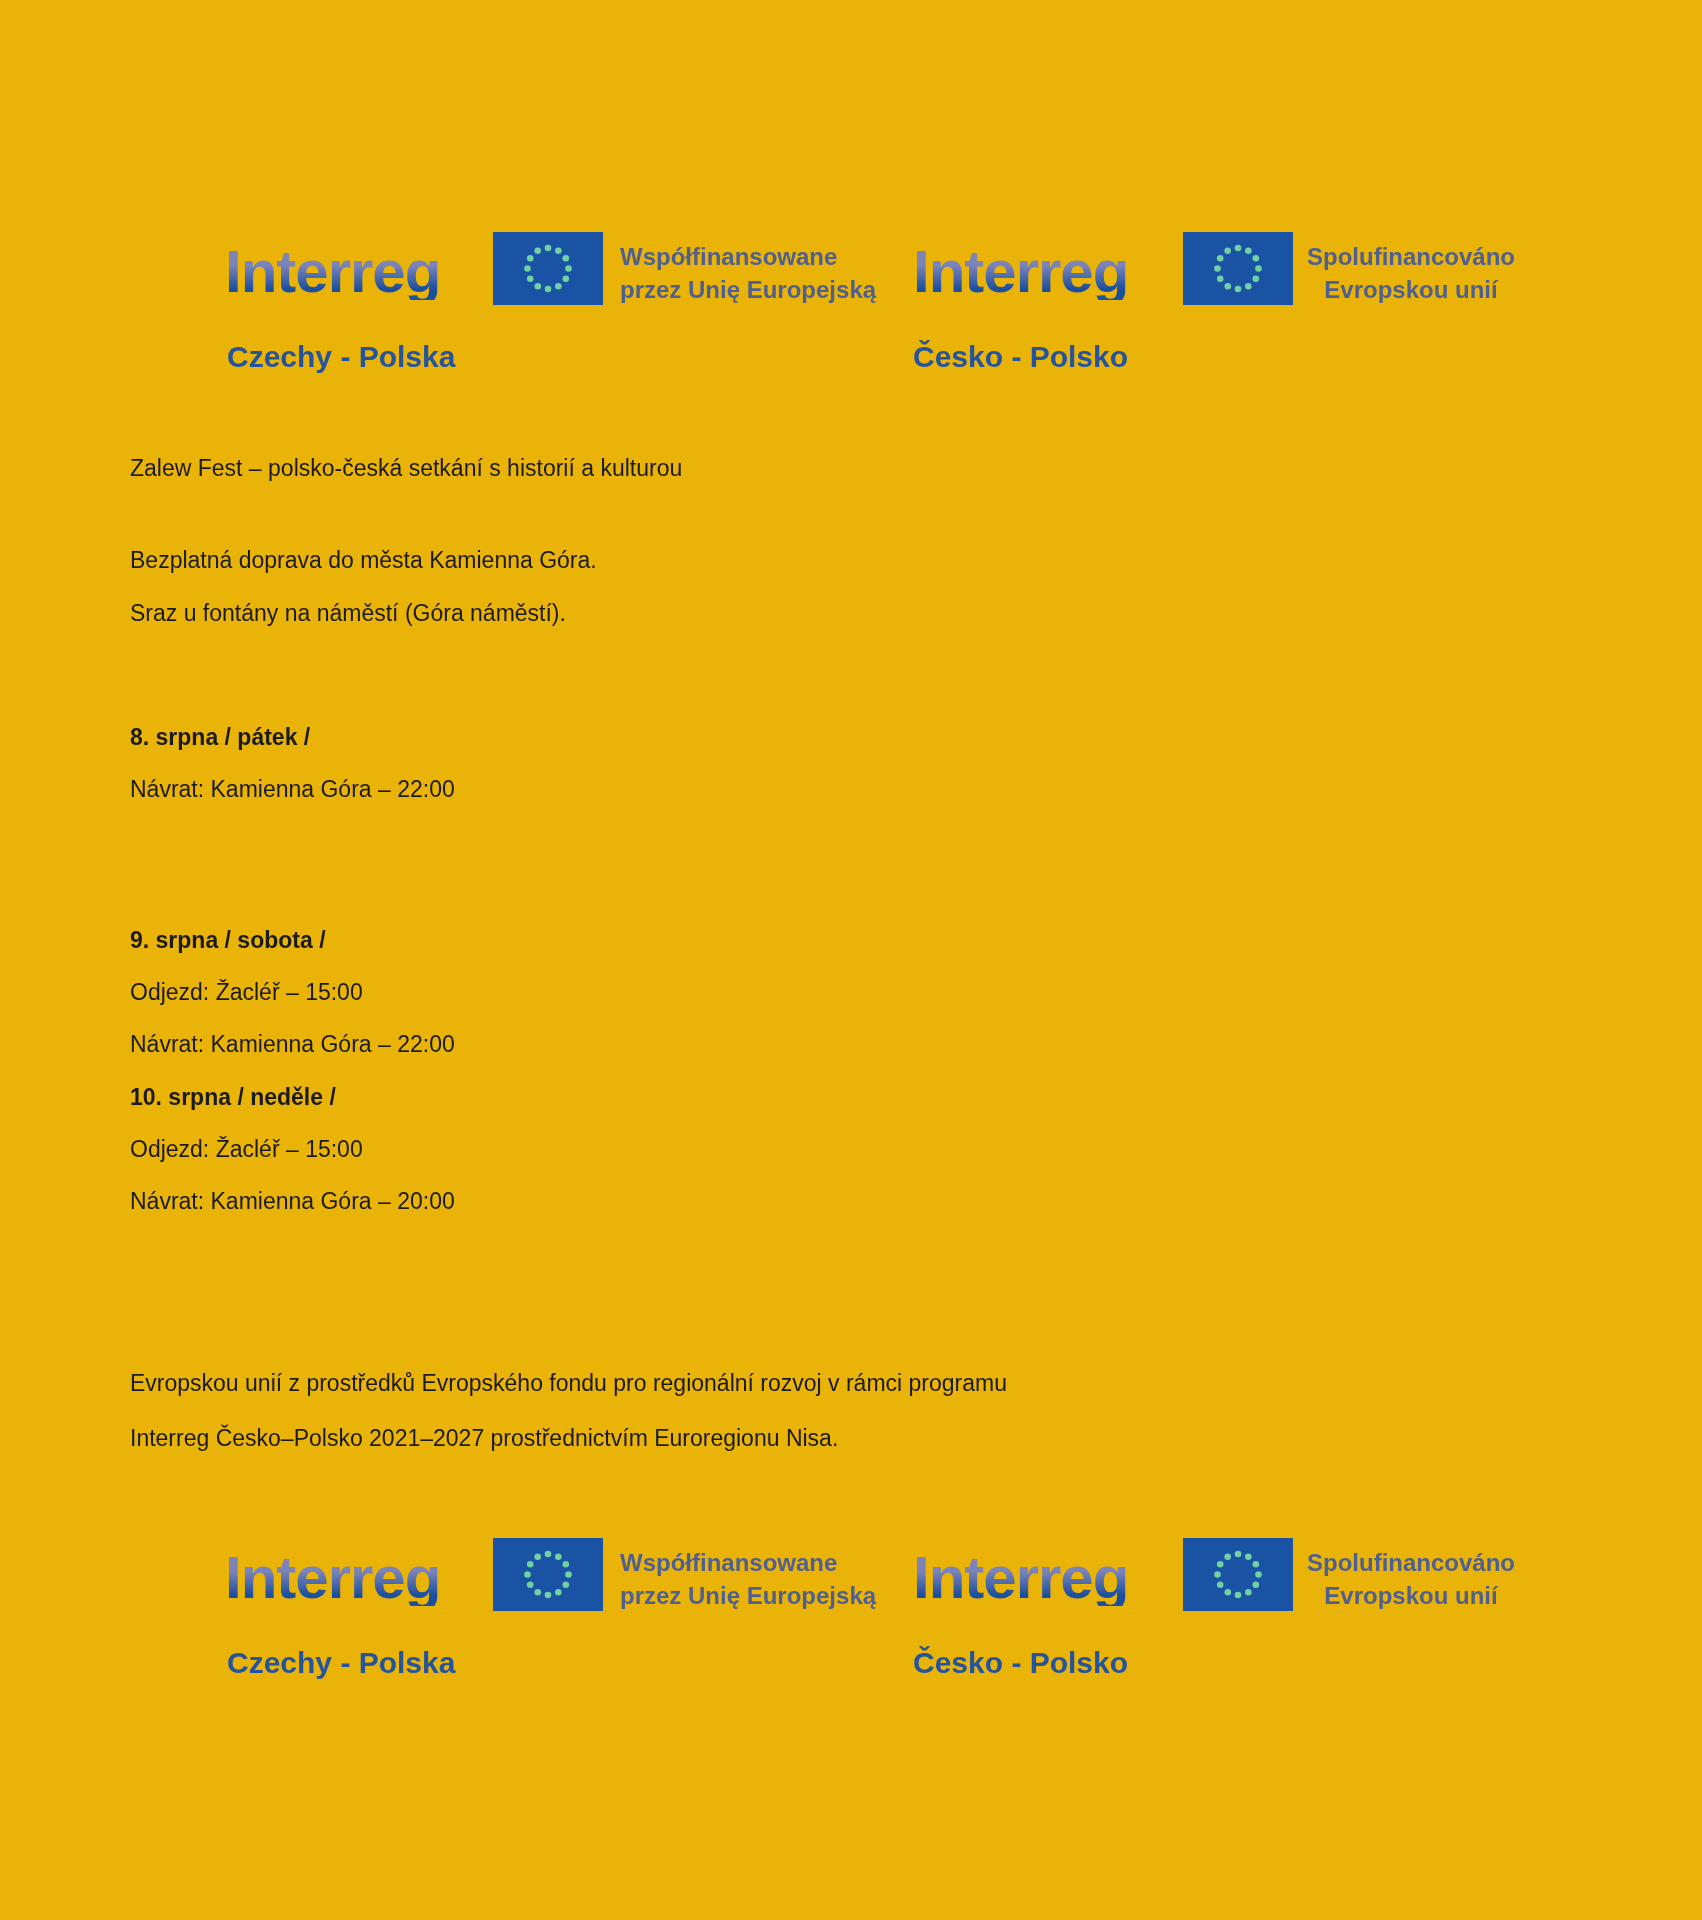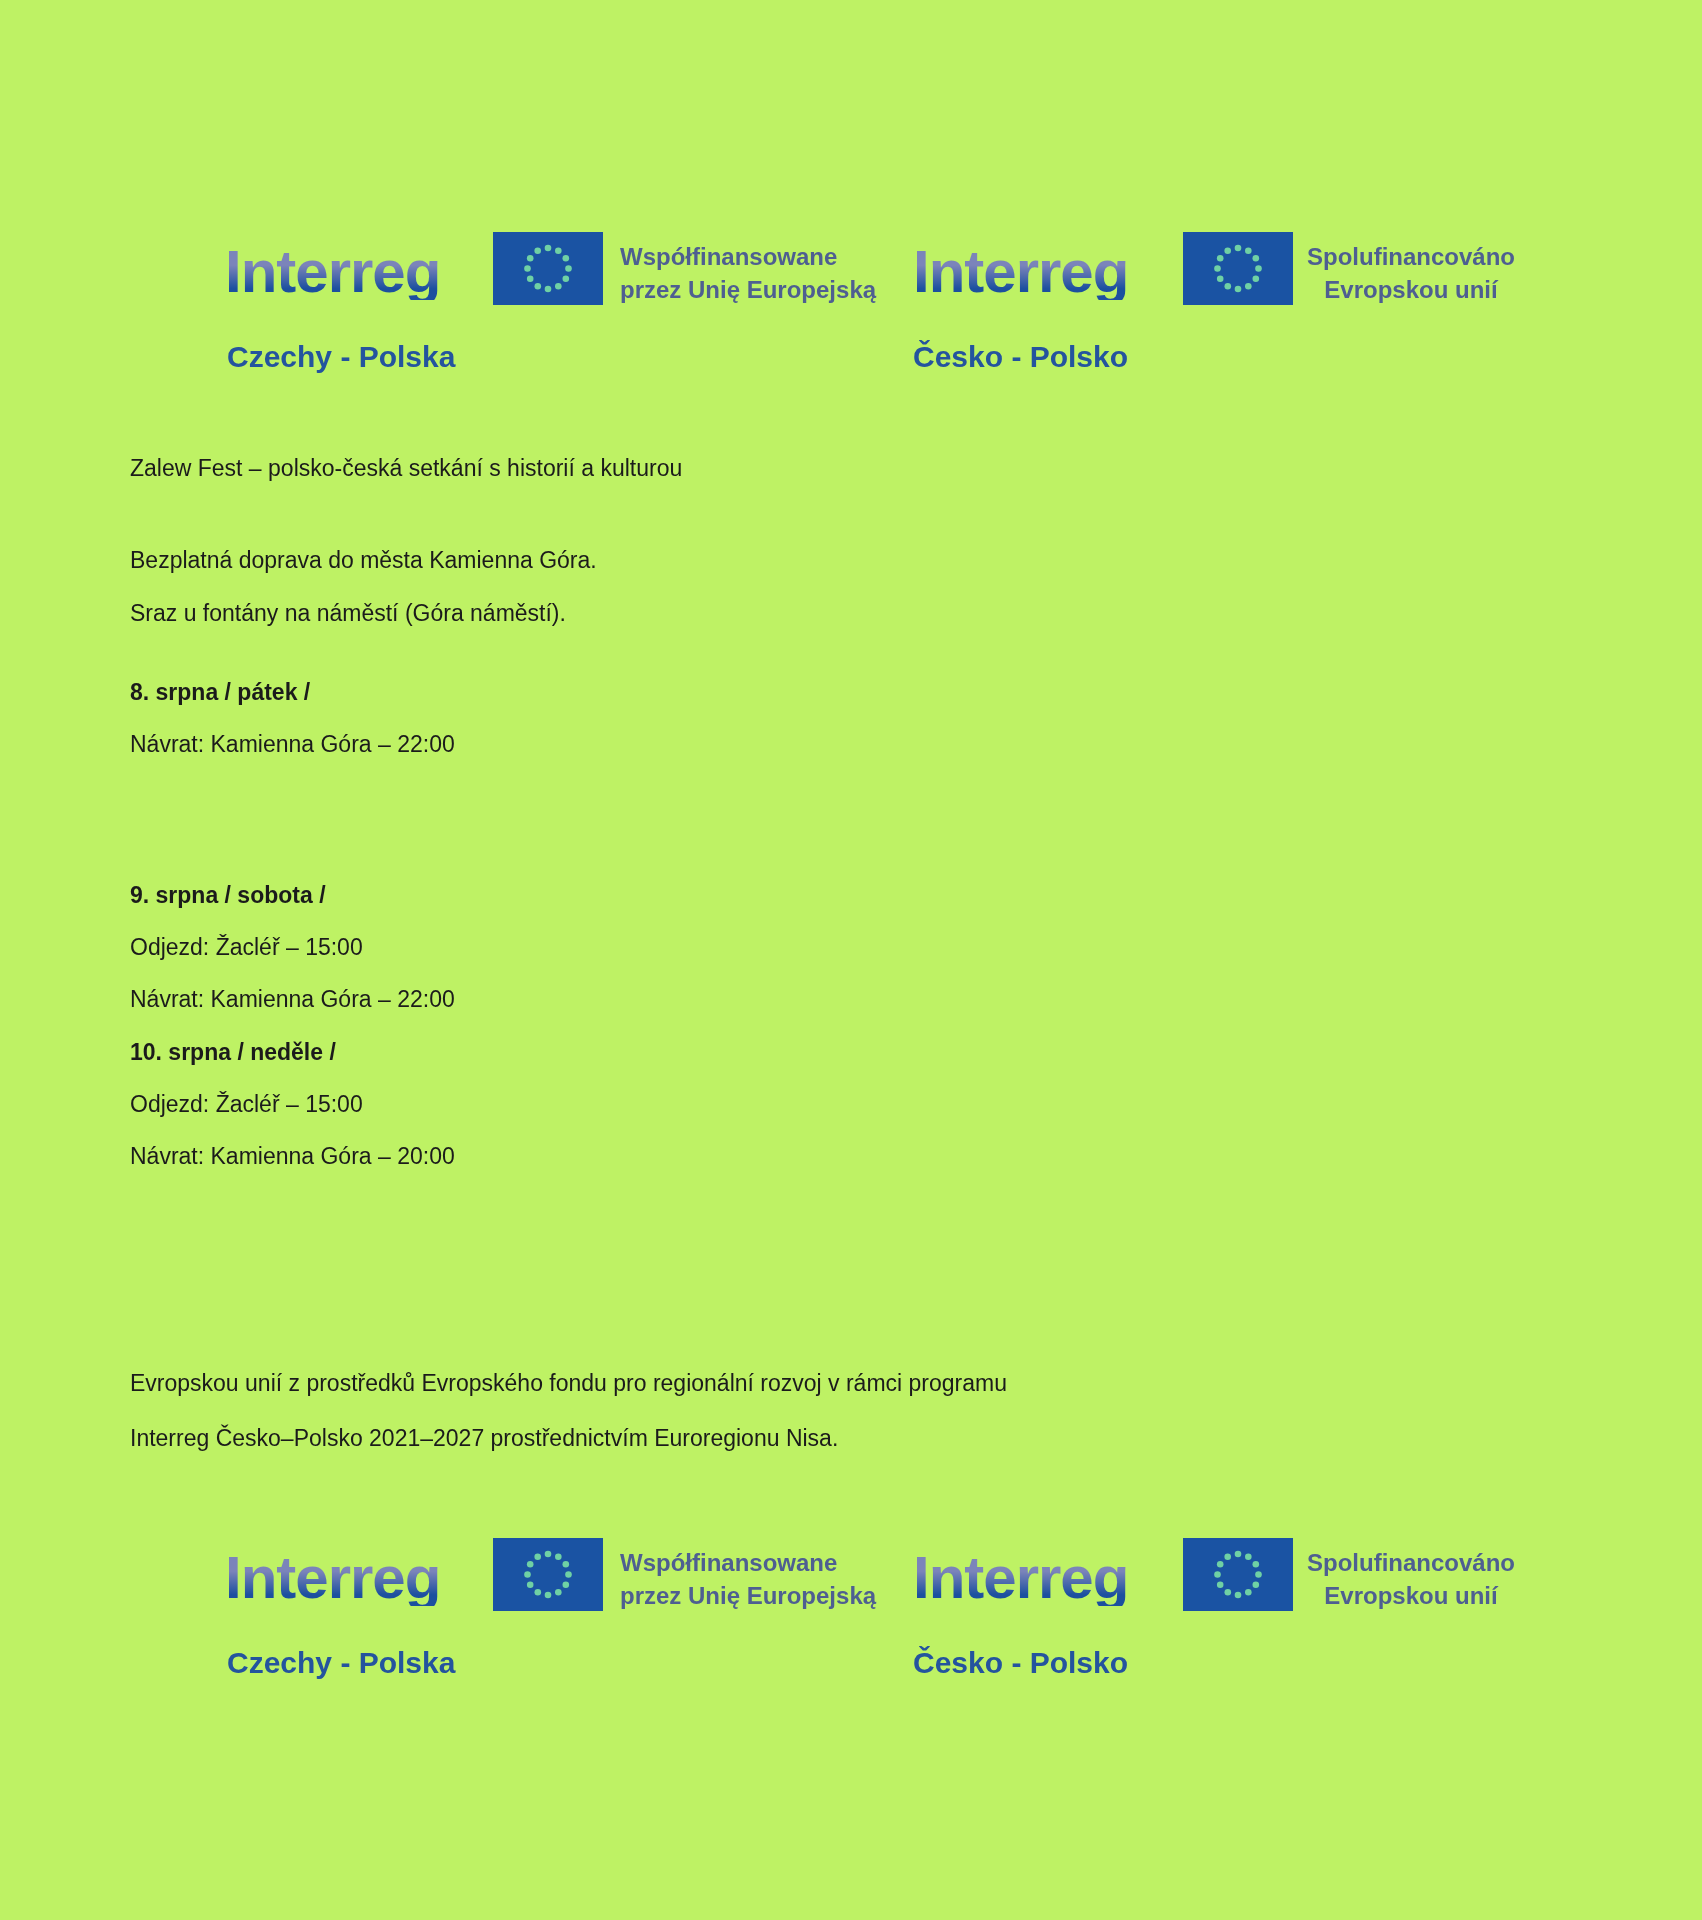--- a/index.html
+++ b/index.html
@@ -1,19 +1,19 @@
 <!DOCTYPE html>
 <html lang="cs" style="--wm-top: #7b84ba; --wm-bottom: #1c509f; --caption: #4e5f91; --program: #24549e;"><head>
 <meta charset="utf-8">
 <style>
   html,body { margin:0; padding:0; background:#ffffff; }
   #page {
     position:relative;
     width:1702px; height:1920px;
-    background:#bef264;
+    background:#eab308;
     font-family:"Liberation Sans", sans-serif;
     color:#1b1b1b;
     overflow:hidden;
   }
 
   
   .logo-strip { position:absolute; left:225px; width:1450px; height:175px; }
   .wordmark {
     position:absolute; top:22px;
     font-size:60px; font-weight:700; letter-spacing:-1px; line-height:56px;
@@ -41,21 +41,21 @@
   .prog-1 { left:2px; }
   .prog-2 { left:688px; }
 
   .strip-top { top:222px; }
   .strip-bottom { top:1528px; }
 
   
   .textline, .textblock { position:absolute; left:130px; font-size:23px; }
   .doc-title { top:455px; }
   .intro { top:534px; line-height:53px; }
-  .sched { line-height:52px; }
+  .sched { line-height:52px;margin-top:45px; }
   .sched-1 { top:666px; }
   .sched-2 { top:869px; }
   .sched-3 { top:1026px; }
   .sched .heading { font-weight:700; }
   .footer-para { top:1356px; line-height:55px; width:1420px; }
 </style>
 </head>
 <body>
 
 <div id="page">

